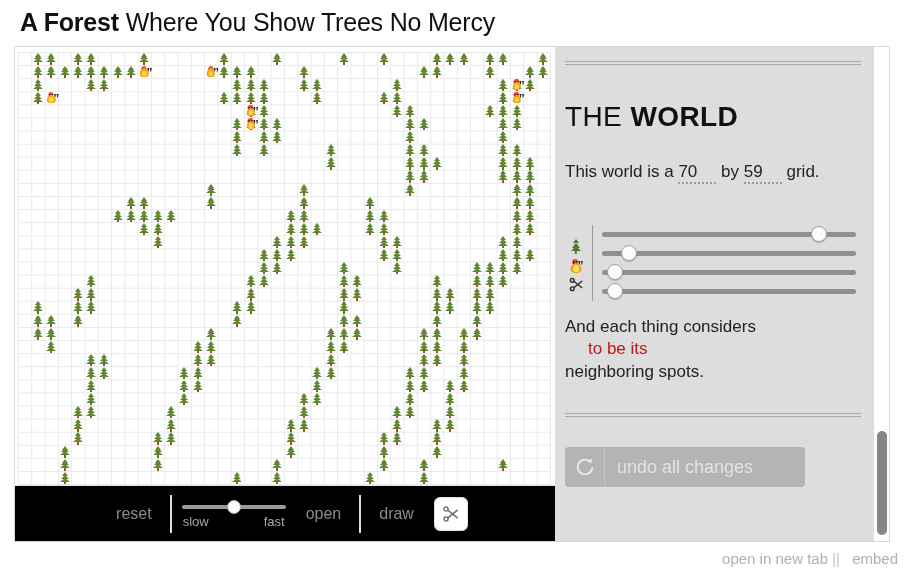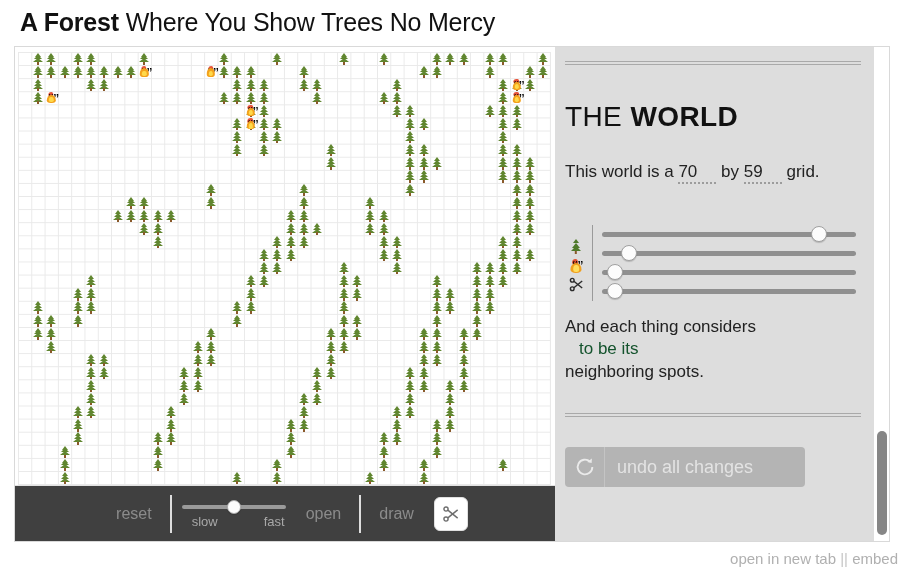--- a/index.html
+++ b/index.html
@@ -82,21 +82,21 @@
     background: #e8533a; border-radius: 60% 40% 45% 55% / 80% 80% 20% 20%;
   }
 
   
   #toolbar {
     position: absolute; left: 0; bottom: 0;
     width: 540px; height: 56px;
     border-top: 1px solid #e3e3e3;
     display: flex; align-items: center; justify-content: center;
     gap: 0;
-    background: #404040;
+    background: #000000;
   }
   .tb-btn {
     font-size: 16px; color: #8b8b8b; padding: 0 14px; cursor: pointer;
     background: none; border: none; font-family: "Liberation Sans", sans-serif;
   }
   .tb-sep {
     width: 0; height: 38px; margin: 0 4px;
     border-left: 1px solid #dedede; border-right: 1px solid #dedede;
   }
   #play-btn {
@@ -112,21 +112,21 @@
   #speed-thumb {
     position: absolute; left: 45px; top: 6px;
     width: 14px; height: 14px; border-radius: 50%;
     background: #fcfcfc; border: 1px solid #a8a8a8;
     box-shadow: 0 1px 1px rgba(0,0,0,.15);
     cursor: pointer;
   }
   #speed-slow, #speed-fast {
     position: absolute; top: 20px; font-size: 13px; color: #a8a8a8;
   }
-  #speed-slow { left: 10px; }
+  #speed-slow { left: 1px; }
   #speed-fast { right: 1px; }
   #scissors-btn {
     width: 34px; height: 34px; border: 1px solid #e0e0e0; border-radius: 6px;
     background: #fff; display: flex; align-items: center; justify-content: center;
     cursor: pointer; margin-left: 6px;
   }
 
   
   #right-pane {
     position: absolute; right: 0; top: 0;
@@ -226,21 +226,21 @@
   }
   #nbr-select-text {
     display: flex; align-items: center; padding: 0 7px;
     font-size: 12.5px; color: #111;
   }
   #nbr-select-arrows {
     width: 17px; background: linear-gradient(#5aa9f8, #1a7fe8);
     display: flex; flex-direction: column; align-items: center;
     justify-content: center; gap: 2px; color: #fff; font-size: 7px; line-height: 6px;
   }
-  #select-tail { font-size: 17px; color: #14532d; margin-left: 14px; }
+  #select-tail { font-size: 17px; color: #b91c1c; margin-left: 23px; }
   #nbr-tail2 {
     position: absolute; left: 10px; top: 315px;
     font-size: 17px; color: #222;
   }
 
   #undo-btn {
     position: absolute; left: 10px; top: 400px;
     width: 240px; height: 40px; display: flex; align-items: center;
     background: #b4b4b4; border: none; border-radius: 4px;
     cursor: pointer; color: #e2e2e2;
@@ -264,21 +264,21 @@
     position: absolute; right: 2px; top: 384px;
     width: 10px; height: 104px; border-radius: 5px;
     background: #868686; cursor: pointer;
   }
 
   
   #footer {
     position: absolute; right: 18px; top: 550px;
     font-size: 15px; color: #b0b0b0;
   }
-  #footer a { color: #b0b0b0; text-decoration: none; cursor: pointer; }
+  #footer a { color: #b0b0b0; text-decoration: none; cursor: pointer; margin-left: 8px; }
   #footer .sep { color: #c6c6c6; }
 </style>
 </head>
 <body>
 
 <div id="app">
 
   <div id="title">
     <span class="strong">A Forest</span><span class="light"> Where You Show Trees No Mercy</span>
   </div>

